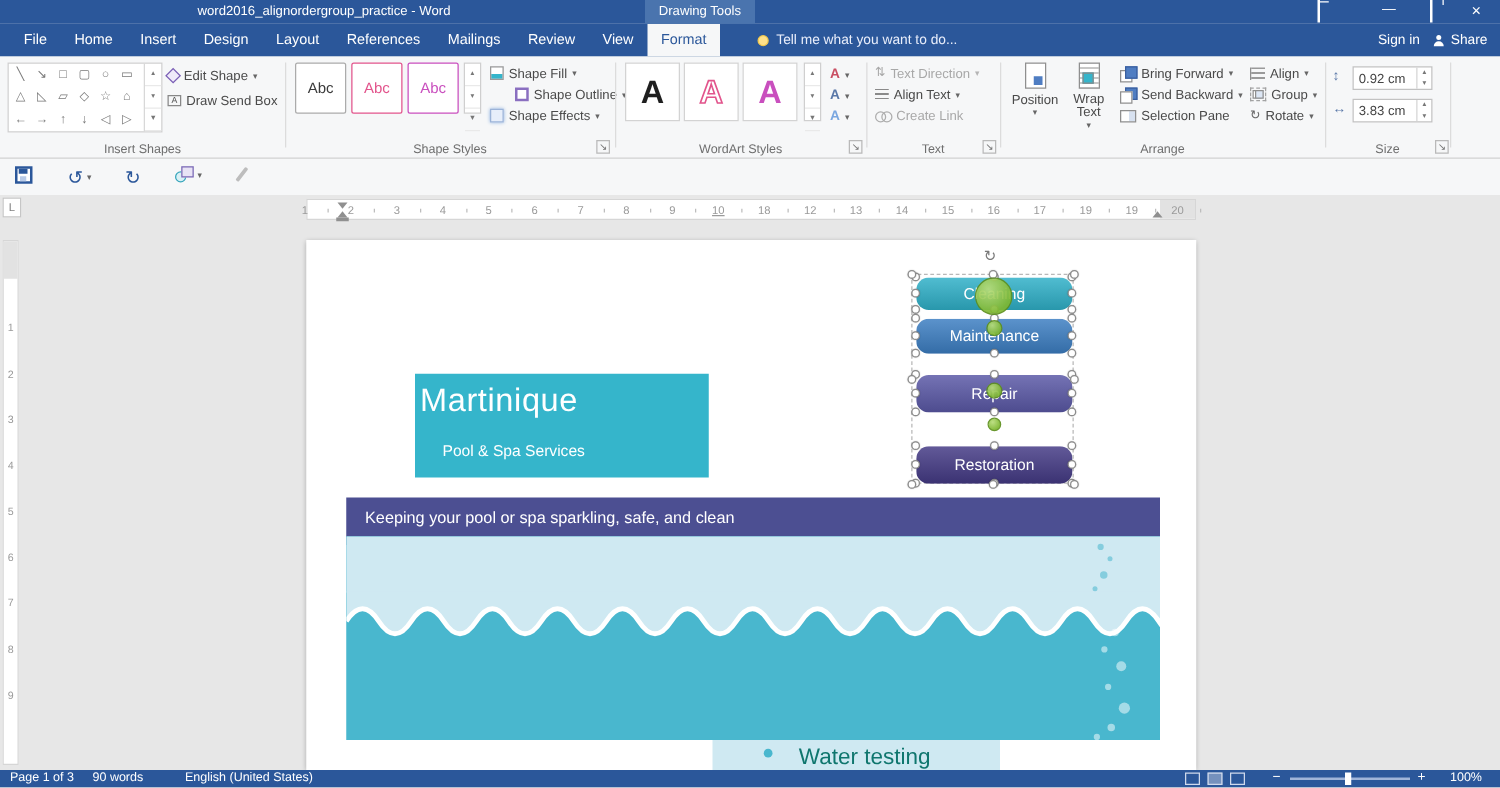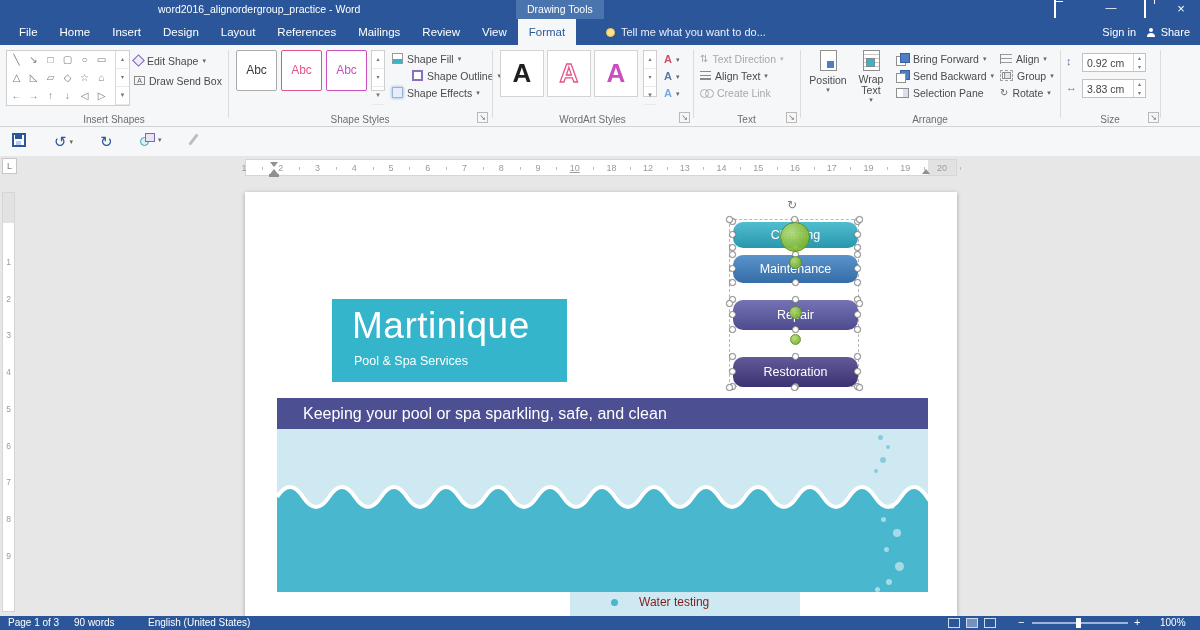--- a/index.html
+++ b/index.html
@@ -98,30 +98,30 @@
 .rnum{position:absolute;top:3px;transform:translateX(-50%);font-size:9px;color:#9a9a9a}
 .rtick{position:absolute;top:7px;width:1px;height:3px;background:#bdbdbd}
 .margin-r{position:absolute;right:0;top:0;width:28px;height:100%;background:#e2e2e2}
 #vruler{position:absolute;left:2px;top:36px;width:13px;height:420px;background:#fff;border:1px solid #d6d6d6}
 .vmargin{position:absolute;left:0;top:0;width:100%;height:30px;background:#e2e2e2}
 .vnum{position:absolute;left:0;width:100%;text-align:center;font-size:8.5px;color:#9a9a9a}
 .indent{position:absolute;width:0;height:0}
 #page{position:absolute;left:245px;top:36px;width:712px;height:424px;background:#fff;box-shadow:0 1px 4px rgba(0,0,0,.3)}
 #shapes{position:absolute;left:0;top:0;width:712px;height:424px}
 #brand{position:absolute;left:87px;top:107px;width:235px;height:83px;color:#fff}
-#brand-title{position:absolute;left:20px;top:6px;font-size:37px;letter-spacing:.5px}
+#brand-title{position:absolute;left:4px;top:6px;font-size:26px;letter-spacing:.5px}
 #brand-sub{position:absolute;left:22px;top:55px;font-size:12.5px}
-#banner{position:absolute;left:32px;top:206px;width:651px;height:38px;color:#fff;font-size:16px;line-height:31px;padding-left:26px}
+#banner{position:absolute;left:32px;top:206px;width:651px;height:38px;color:#fff;font-size:13px;line-height:31px;padding-left:15px}
 #water{position:absolute;left:32px;top:237px;width:651px;height:163px;overflow:hidden}
 #water-light{position:absolute;left:0;top:0;width:651px;height:45px}
 #wavesvg{position:absolute;left:0;top:44px}
 .bubble{position:absolute;border-radius:50%}
 #strip{position:absolute;left:325px;top:400px;width:230px;height:24px}
 #strip-bullet{position:absolute;left:41px;top:7px;width:7px;height:7px;border-radius:50%;background:#49b7ce}
-#strip-text{position:absolute;left:69px;top:3px;font-size:12px;color:#7f1d1d}
+#strip-text{position:absolute;left:69px;top:3px;font-size:18px;color:#0f766e}
 #groupbox{position:absolute;left:484px;top:27px;width:130px;height:168px;border:1px dashed #b8b8b8;z-index:1}
 .docbtn{position:absolute;left:488px;width:125px;border-radius:10px;color:#fff;text-align:center;font-size:12.5px;z-index:2}
 .handle{position:absolute;width:7px;height:7px;border-radius:50%;background:#fff;border:1px solid #8c8c8c;box-shadow:0 0 1px rgba(0,0,0,.3);z-index:4}
 .greenh{position:absolute;border-radius:50%;background:radial-gradient(circle at 35% 30%,#b8dd7a,#7fb832 70%);border:1px solid #5d8f1d;z-index:5;opacity:.92}
 #rotg{position:absolute;left:542px;top:6px;font-size:12px;color:#7a7a7a;z-index:5}
 
 #statusbar{position:absolute;left:0;top:616px;width:1200px;height:14px;background:#2b579a;color:#fff;font-size:10px;z-index:9}
 .sitem{position:absolute;top:1px;white-space:nowrap}
 .vic{position:absolute;top:2px;width:12px;height:10px;border:1px solid #cfd9ec}
 #zoomtrack{position:absolute;left:1032px;top:6px;width:96px;height:2px;background:#9fb4d8}

